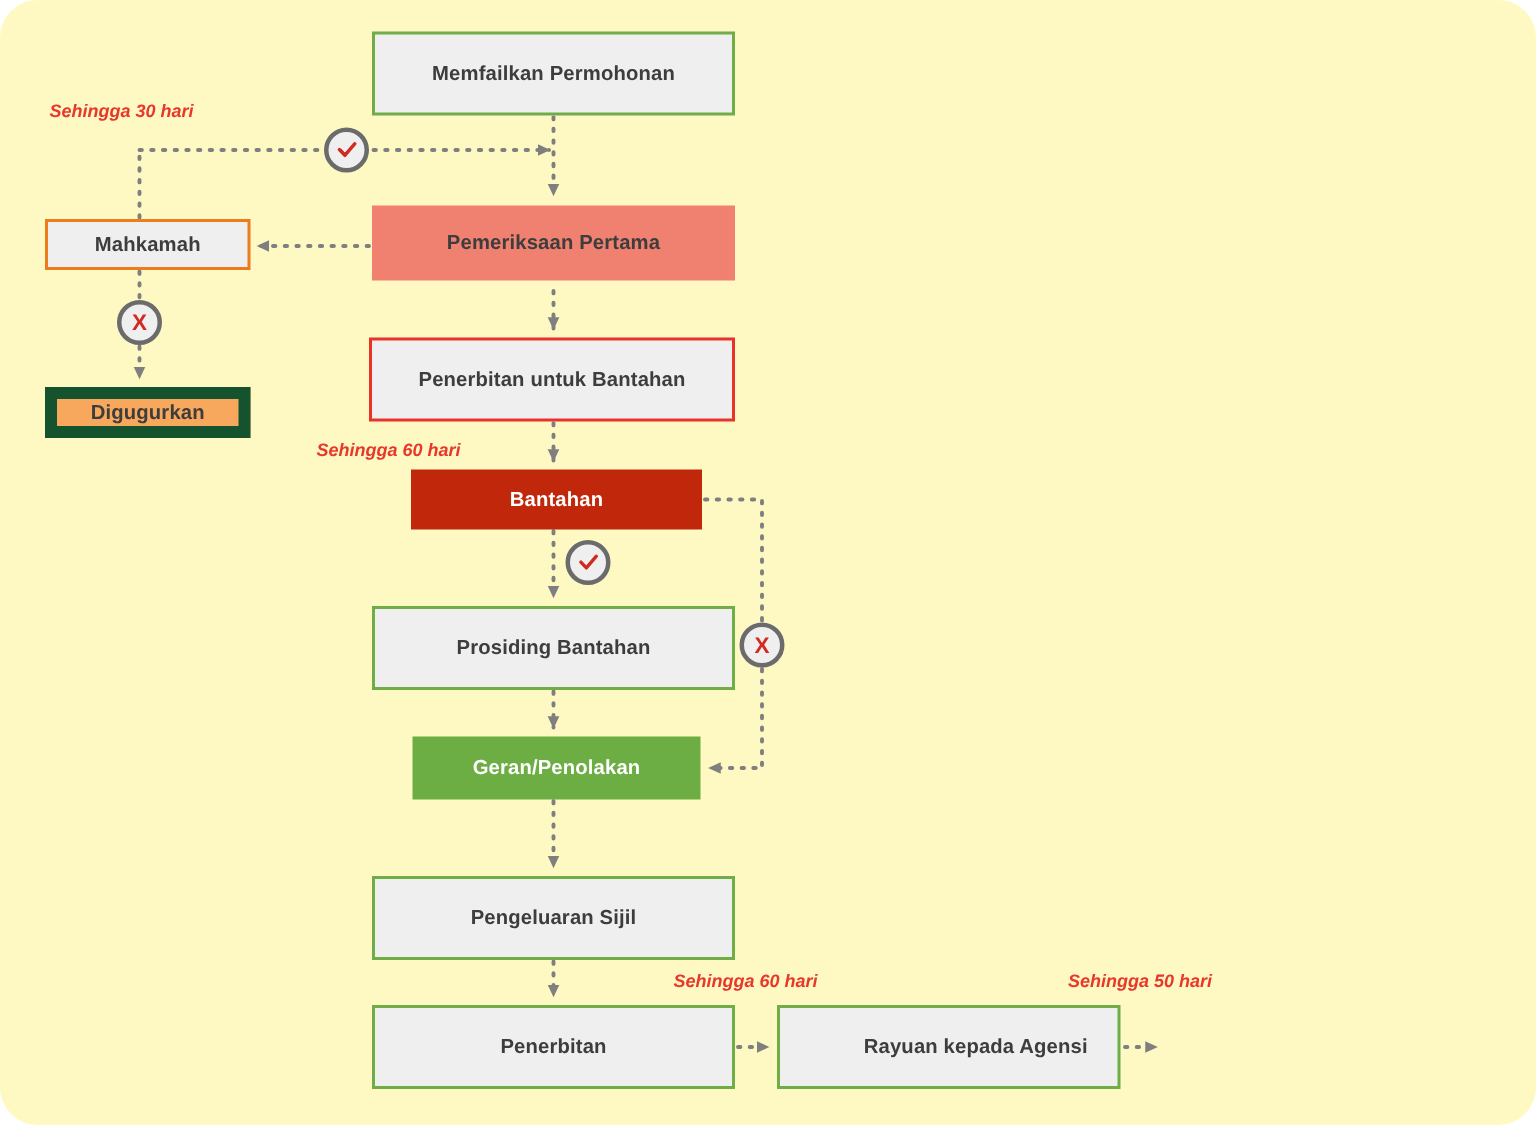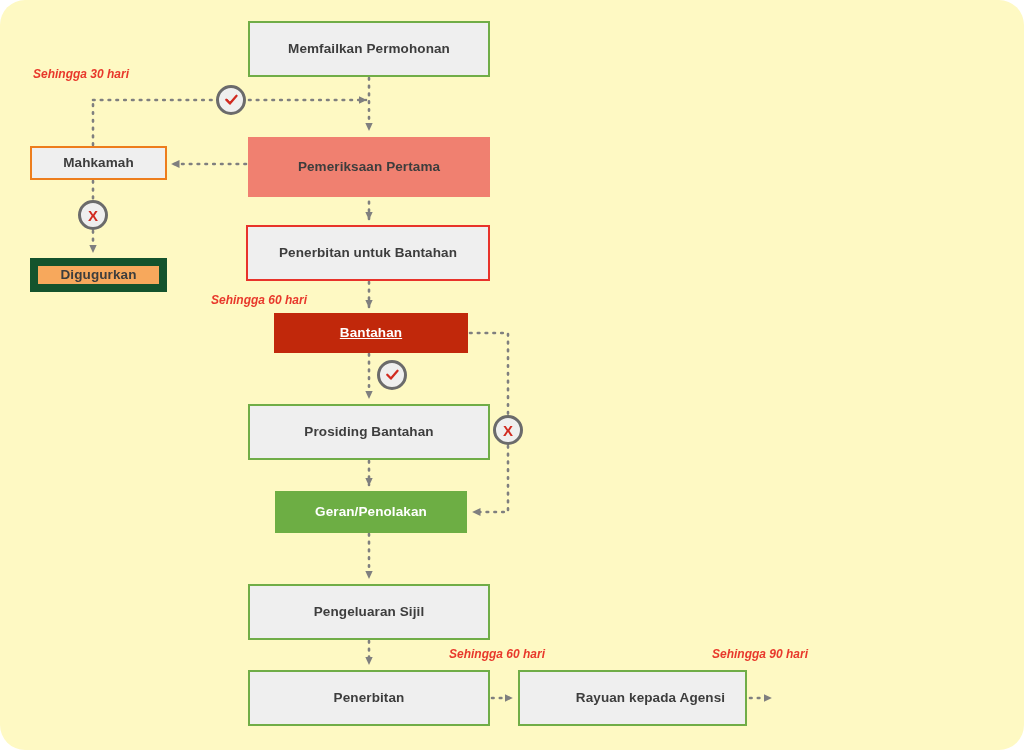--- a/index.html
+++ b/index.html
@@ -37,21 +37,21 @@
     border: 2px solid #78b churchill;
   }
   .node-label { display: block; padding: 0 6px; }
 
   
   .n-green   { background:#efefef; border:2px solid #70ad47; color:#3d3d3d; }
   .n-orange  { background:#efefef; border:2px solid #ed7d1c; color:#3d3d3d; }
   .n-orangefill { background:#f7a85c; border:8px solid #14532d; color:#3d3d3d; }
   .n-salmon  { background:#f08070; border:none; color:#3d3d3d; }
   .n-redline { background:#efefef; border:2px solid #e8332a; color:#3d3d3d; }
-  .n-darkred { background:#c1280b; border:none; color:#ffffff;text-decoration:underline; }
+  .n-darkred { background:#c1280b; border:none; color:#ffffff; }
   .n-greenfill { background:#6dae44; border:none; color:#ffffff; }
 
   .gate {
     position: absolute;
     width: 30px; height: 30px;
     border-radius: 50%;
     background: #efefef;
     border: 3px solid #6b6b6b;
     display: flex;
     align-items: center;
@@ -117,21 +117,21 @@
   </svg>
 
   <div class="node n-green" style="left:248px; top:21px; width:242px; height:56px;">
     <span class="node-label">Memfailkan Permohonan</span>
   </div>
 
   <div class="node n-orange" style="left:30px; top:146px; width:137px; height:34px;">
     <span class="node-label">Mahkamah</span>
   </div>
 
-  <div class="node n-salmon" style="left:248px; top:137px; width:242px; height:60px;">
+  <div class="node n-salmon" style="left:248px; top:137px; width:242px; height:50px;">
     <span class="node-label">Pemeriksaan Pertama</span>
   </div>
 
   <div class="node n-orangefill" style="left:30px; top:258px; width:137px; height:34px;">
     <span class="node-label">Digugurkan</span>
   </div>
 
   <div class="node n-redline" style="left:246px; top:225px; width:244px; height:56px;">
     <span class="node-label">Penerbitan untuk Bantahan</span>
   </div>
@@ -178,15 +178,15 @@
     </svg>
   </div>
 
   <div class="gate" style="left:493px; top:415px;">
     <span>X</span>
   </div>
 
   <div class="tlabel" style="left:33px; top:67px;">Sehingga 30 hari</div>
   <div class="tlabel" style="left:211px; top:293px;">Sehingga 60 hari</div>
   <div class="tlabel" style="left:449px; top:647px;">Sehingga 60 hari</div>
-  <div class="tlabel" style="left:712px; top:647px;">Sehingga 90 hari</div>
+  <div class="tlabel" style="left:712px; top:647px;">Sehingga 50 hari</div>
 
 </div>
 
 </body></html>

